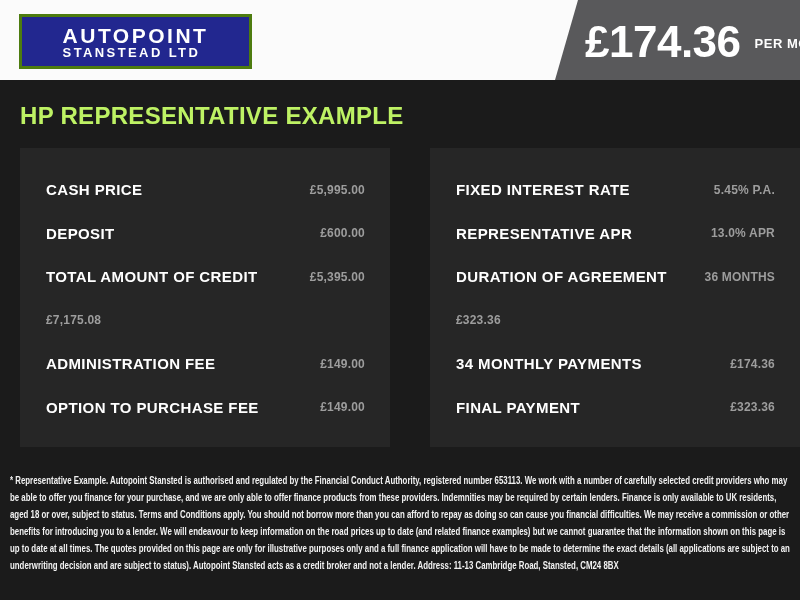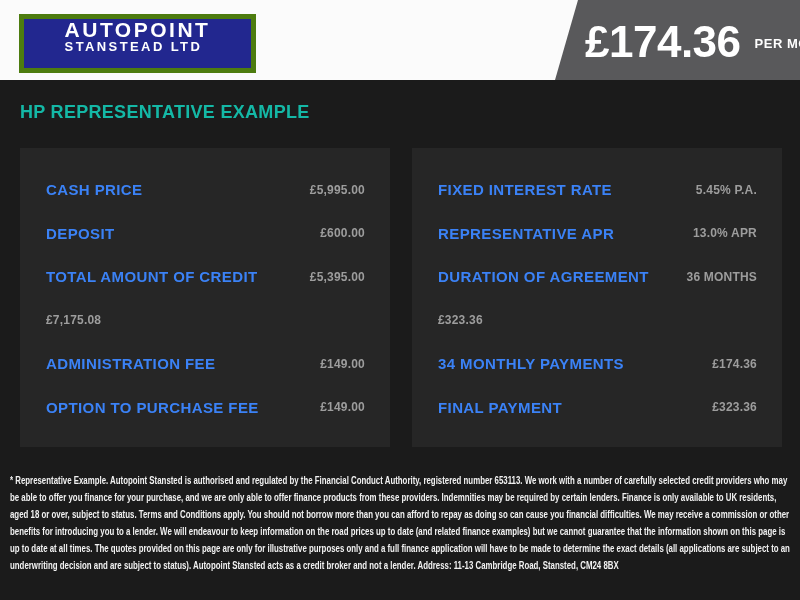--- a/index.html
+++ b/index.html
@@ -12,22 +12,22 @@
   }
   .header {
     position:absolute; left:0; top:0;
     width:800px; height:80px;
     background:#fbfbfb;
   }
   .logo {
     position:absolute; left:19px; top:14px;
     width:227px; height:49px;
     background:#22278f;
-    border:5px solid #4d7c0f;
-    display:flex; justify-content:center;
+    border:3px solid #4d7c0f;
+    display:flex; align-items:center; justify-content:center;
   }
   .logo-text { text-align:left; }
   .brand-name {
     display:block;
     color:#ffffff; font-size:21px; font-weight:bold;
     letter-spacing:2.5px; line-height:1;
   }
   .brand-sub {
     display:block;
     color:#ffffff; font-size:13px; font-weight:bold;
@@ -46,37 +46,37 @@
   .price-amount {
     color:#ffffff; font-size:44px; font-weight:bold; letter-spacing:-0.5px;
   }
   .price-period {
     color:#ffffff; font-size:13px; font-weight:bold;
     margin-left:14px; letter-spacing:0.5px;
     vertical-align:9px;
   }
   .page-title {
     position:absolute; left:20px; top:102px;
-    color:#14b8a6; font-size:18px; font-weight:bold; letter-spacing:0.3px;
+    color:#bef264; font-size:24px; font-weight:bold; letter-spacing:0.3px;
   }
   .panel {
     position:absolute; top:148px;
     width:370px; height:299px;
     background:#262626;
     box-sizing:border-box;
     padding:20px 25px 0 26px;
   }
   .panel-left  { left:20px; }
-  .panel-right { left:412px; }
+  .panel-right { left:430px; }
   .finance-row {
     height:43.5px;
     display:flex; justify-content:space-between; align-items:center;
   }
   .finance-label {
-    color:#3b82f6; font-size:15px; font-weight:bold; letter-spacing:0.4px;
+    color:#ffffff; font-size:15px; font-weight:bold; letter-spacing:0.4px;
     white-space:nowrap;
   }
   .finance-value {
     color:#9d9d9d; font-size:12px; font-weight:bold; letter-spacing:0.2px;
     white-space:nowrap;
   }
   .disclaimer {
     position:absolute; left:10px; top:472px;
     width:1045px;
     transform:scaleX(0.748); transform-origin:0 0;

